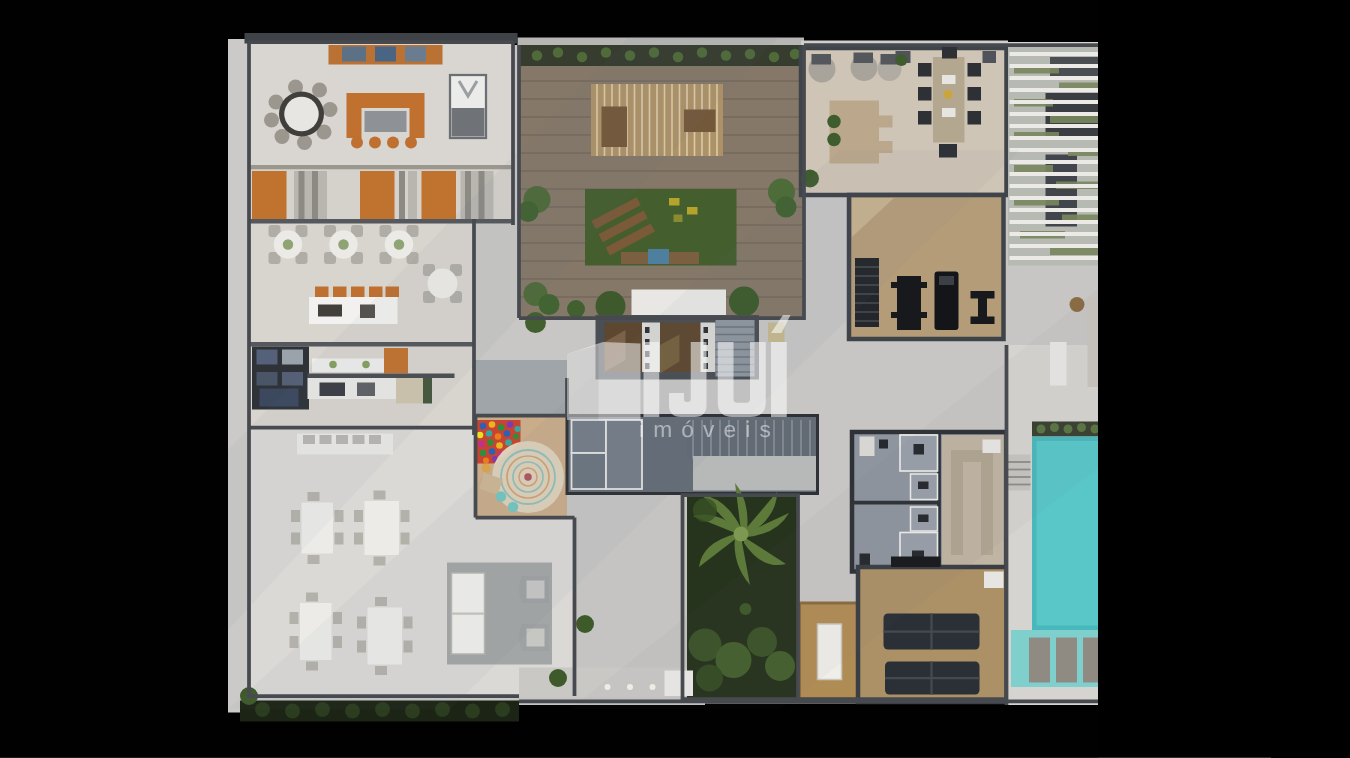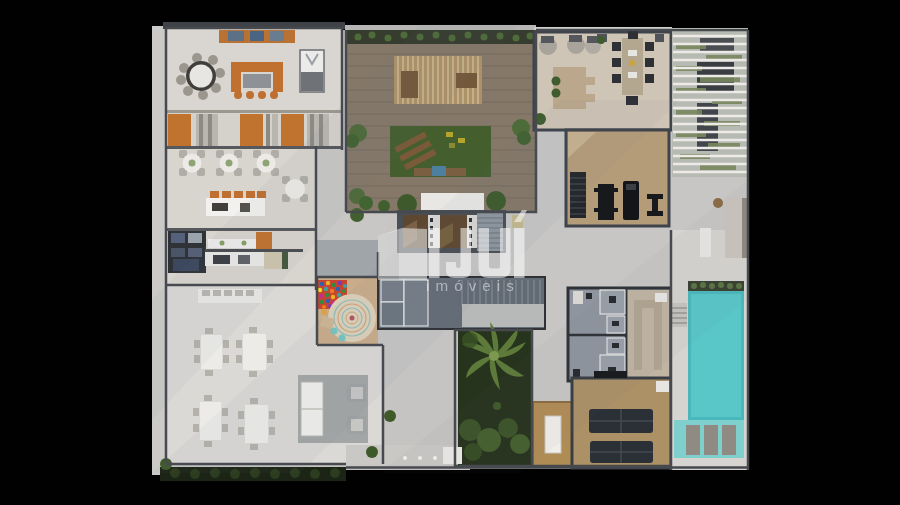--- a/index.html
+++ b/index.html
@@ -1,16 +1,16 @@
 <!DOCTYPE html>
 <html><head>
 <meta charset="utf-8">
 <style>
 html,body{margin:0;padding:0;background:#000;}
-#stage{position:relative;width:900px;height:505px;background:#000;overflow:hidden;
+#stage{position:relative;width:732px;height:505px;background:#000;overflow:hidden;
 font-family:"Liberation Sans", sans-serif;}
 </style>
 </head>
 <body>
 <div id="stage">
 <svg width="900" height="505" viewBox="0 0 900 505">
 
 <rect x="0" y="0" width="900" height="505" fill="#010101"></rect>
 
 <rect x="152" y="24" width="597" height="445" fill="#c7c6c4"></rect>

